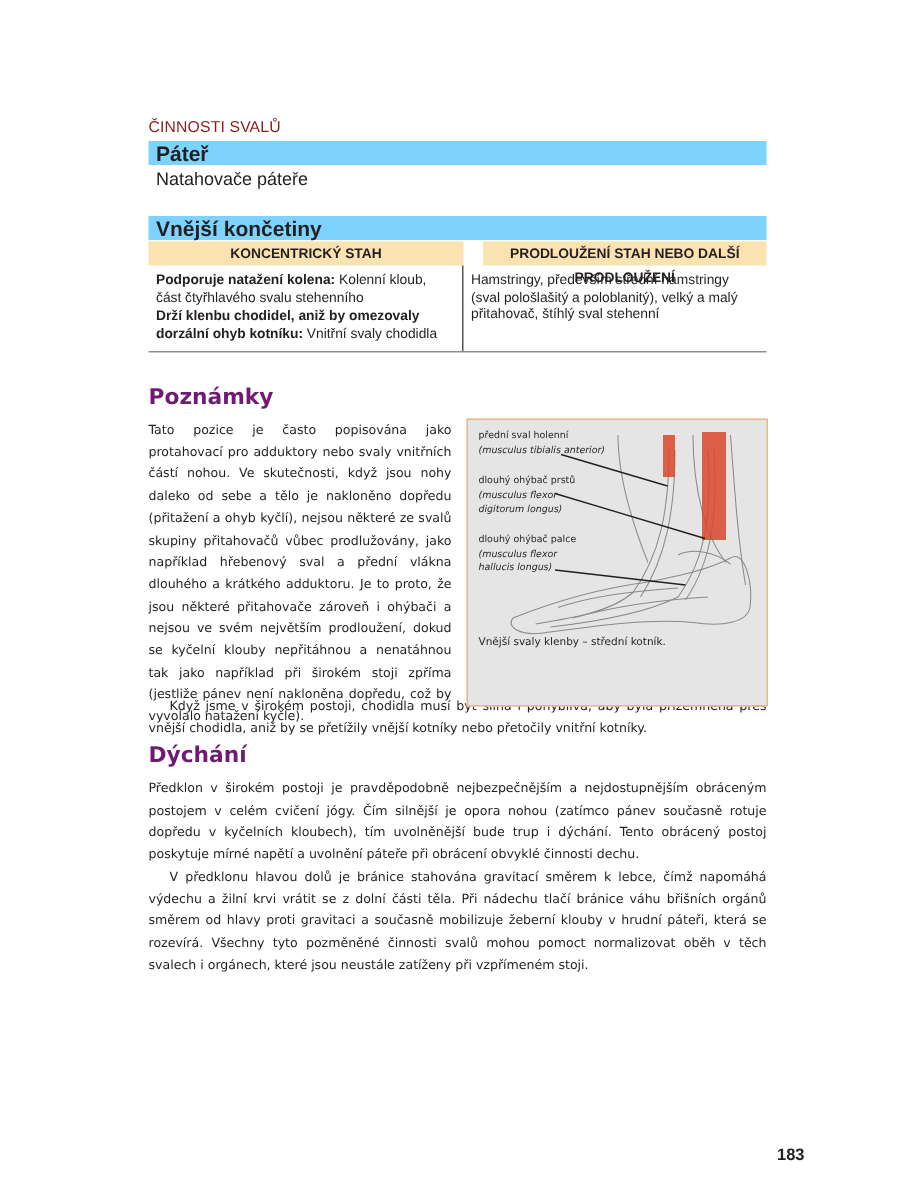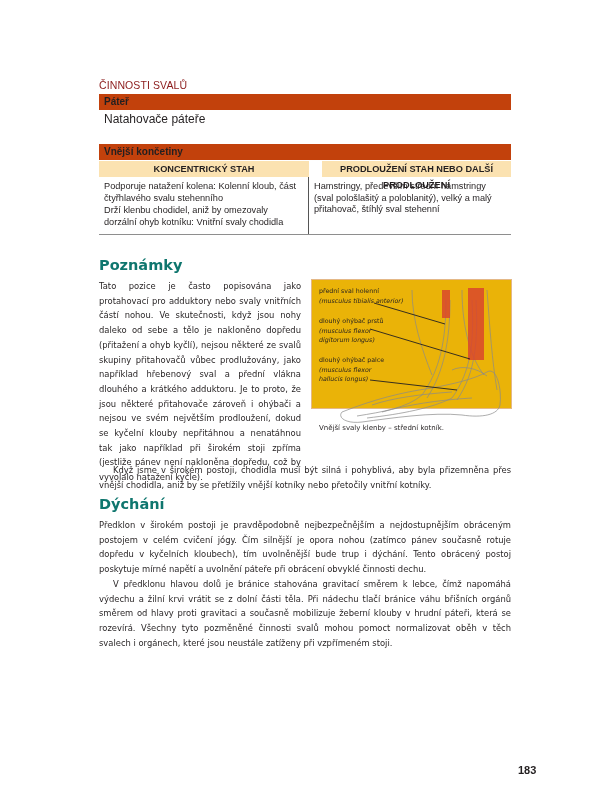--- a/index.html
+++ b/index.html
@@ -1,39 +1,39 @@
 <!DOCTYPE html>
 <html><head>
   <meta charset="utf-8">
   <style>
     * { box-sizing: border-box; margin: 0; padding: 0; }
     html, body { width: 612px; height: 800px; background: #ffffff; overflow: hidden; }
     body { position: relative; font-family: "DejaVu Sans", sans-serif; color: #231f20; }
 
     .table-title { position: absolute; left: 99px; top: 79px; font-family: "Liberation Sans", sans-serif; font-weight: normal; font-size: 10.5px; color: #8b1a1a; letter-spacing: 0.1px; }
     .mtable { position: absolute; left: 99px; top: 94px; width: 412px; font-family: "Liberation Sans", sans-serif; font-size: 9.2px; }
-    .band-blue { background: #c2410c; height: 16px; line-height: 16px; padding-left: 5px; font-weight: bold; font-size: 10px; }
+    .band-blue { background: #7dd3fc; height: 16px; line-height: 16px; padding-left: 5px; font-weight: bold; font-size: 14px; }
     .band-orange { background: #fbe2b1; height: 16px; line-height: 16px; font-weight: bold; font-size: 9.2px; text-align: center; margin-top: 1px; }
     .plain-row { height: 34px; line-height: 18px; padding-left: 5px; font-size: 12px; }
     .two-head { display: flex; margin-top: 1px; gap: 12px; }
     .two-head div { background: #fbe2b1; height: 16px; line-height: 16px; font-weight: bold; text-align: center; font-size: 9.2px; }
     .two-head .c1 { width: 210px; margin-right: 1px; }
     .two-head .c2 { flex: 1; }
     .two-body { display: flex; border-bottom: 1.5px solid #8e8e8e; height: 58px; }
     .two-body .c1 { width: 210px; padding: 4px 5px; border-right: 1px solid #555; line-height: 11.5px; }
     .two-body .c2 { flex: 1; padding: 4px 5px; line-height: 11.5px; }
     .two-body p { margin-bottom: 1px; }
-    .two-body b { font-weight: normal; }
+    .two-body b { font-weight: bold; }
 
-    .h2 { position: absolute; font-family: "DejaVu Sans", sans-serif; font-weight: bold; font-size: 14.5px; color: #0f766e; }
+    .h2 { position: absolute; font-family: "DejaVu Sans", sans-serif; font-weight: bold; font-size: 14.5px; color: #701a75; }
     .body-text { position: absolute; font-family: "DejaVu Sans", sans-serif; font-size: 8.4px; line-height: 14.7px; text-align: justify; color: #231f20; }
     .body-text p { text-indent: 0; }
     .body-text p.ind { text-indent: 14px; }
 
-    .figure { position: absolute; left: 311px; top: 279px; width: 201px; height: 130px; border: 1.3px solid #e4b887; background: #eab308; }
+    .figure { position: absolute; left: 311px; top: 279px; width: 201px; height: 192px; border: 1.3px solid #e4b887; background: #e5e5e5; }
     .figure svg { position: absolute; left: 0; top: 0; }
     .fig-label { position: absolute; font-family: "DejaVu Sans", sans-serif; font-size: 6.3px; line-height: 9.5px; color: #231f20; }
     .fig-label i { font-style: italic; }
     .fig-caption { position: absolute; left: 7px; top: 144px; font-family: "DejaVu Sans", sans-serif; font-size: 7px; color: #231f20; }
 
     .page-number { position: absolute; left: 518px; top: 764px; font-family: "Liberation Sans", sans-serif; font-weight: bold; font-size: 11px; color: #231f20; }
   </style>
 </head>
 <body>
 

